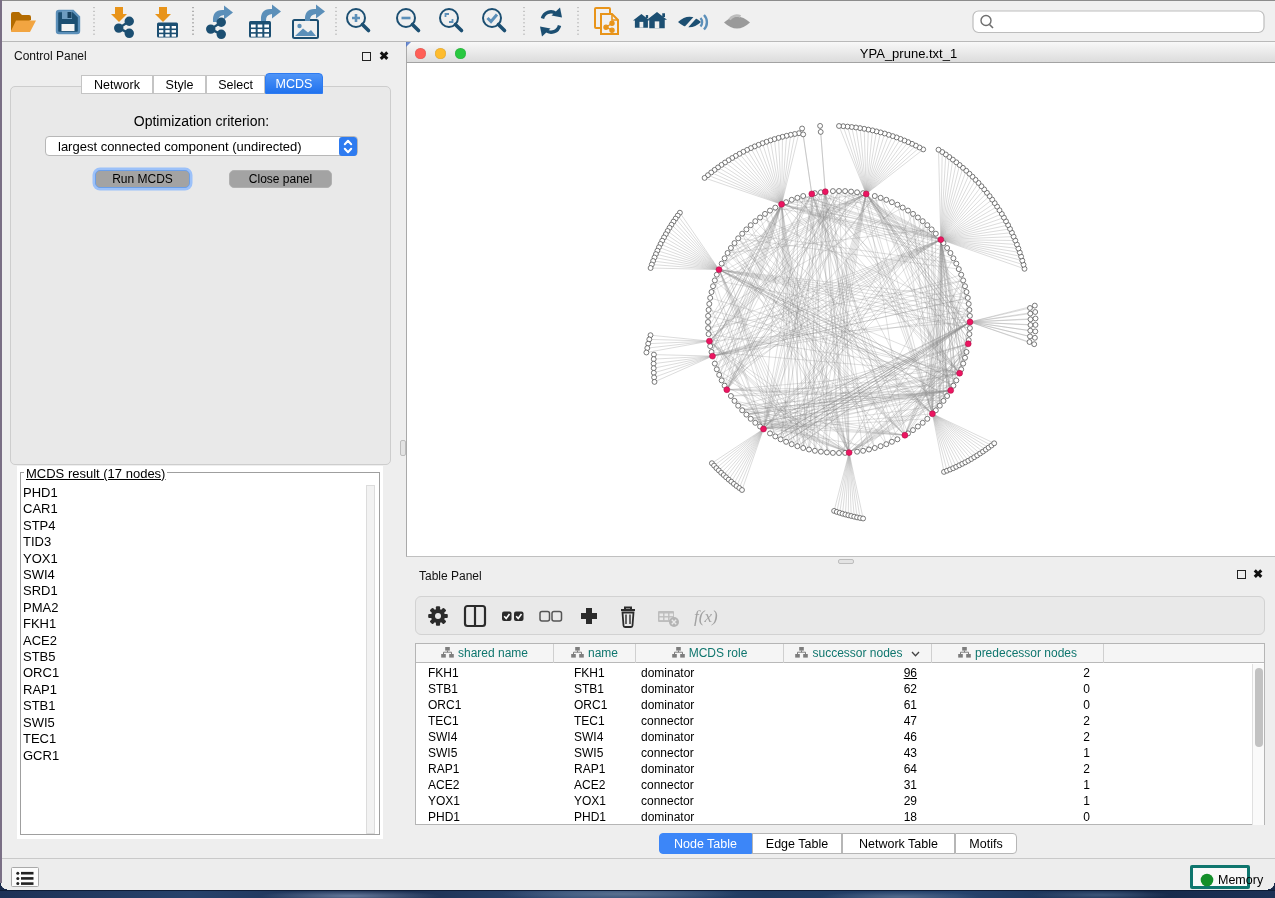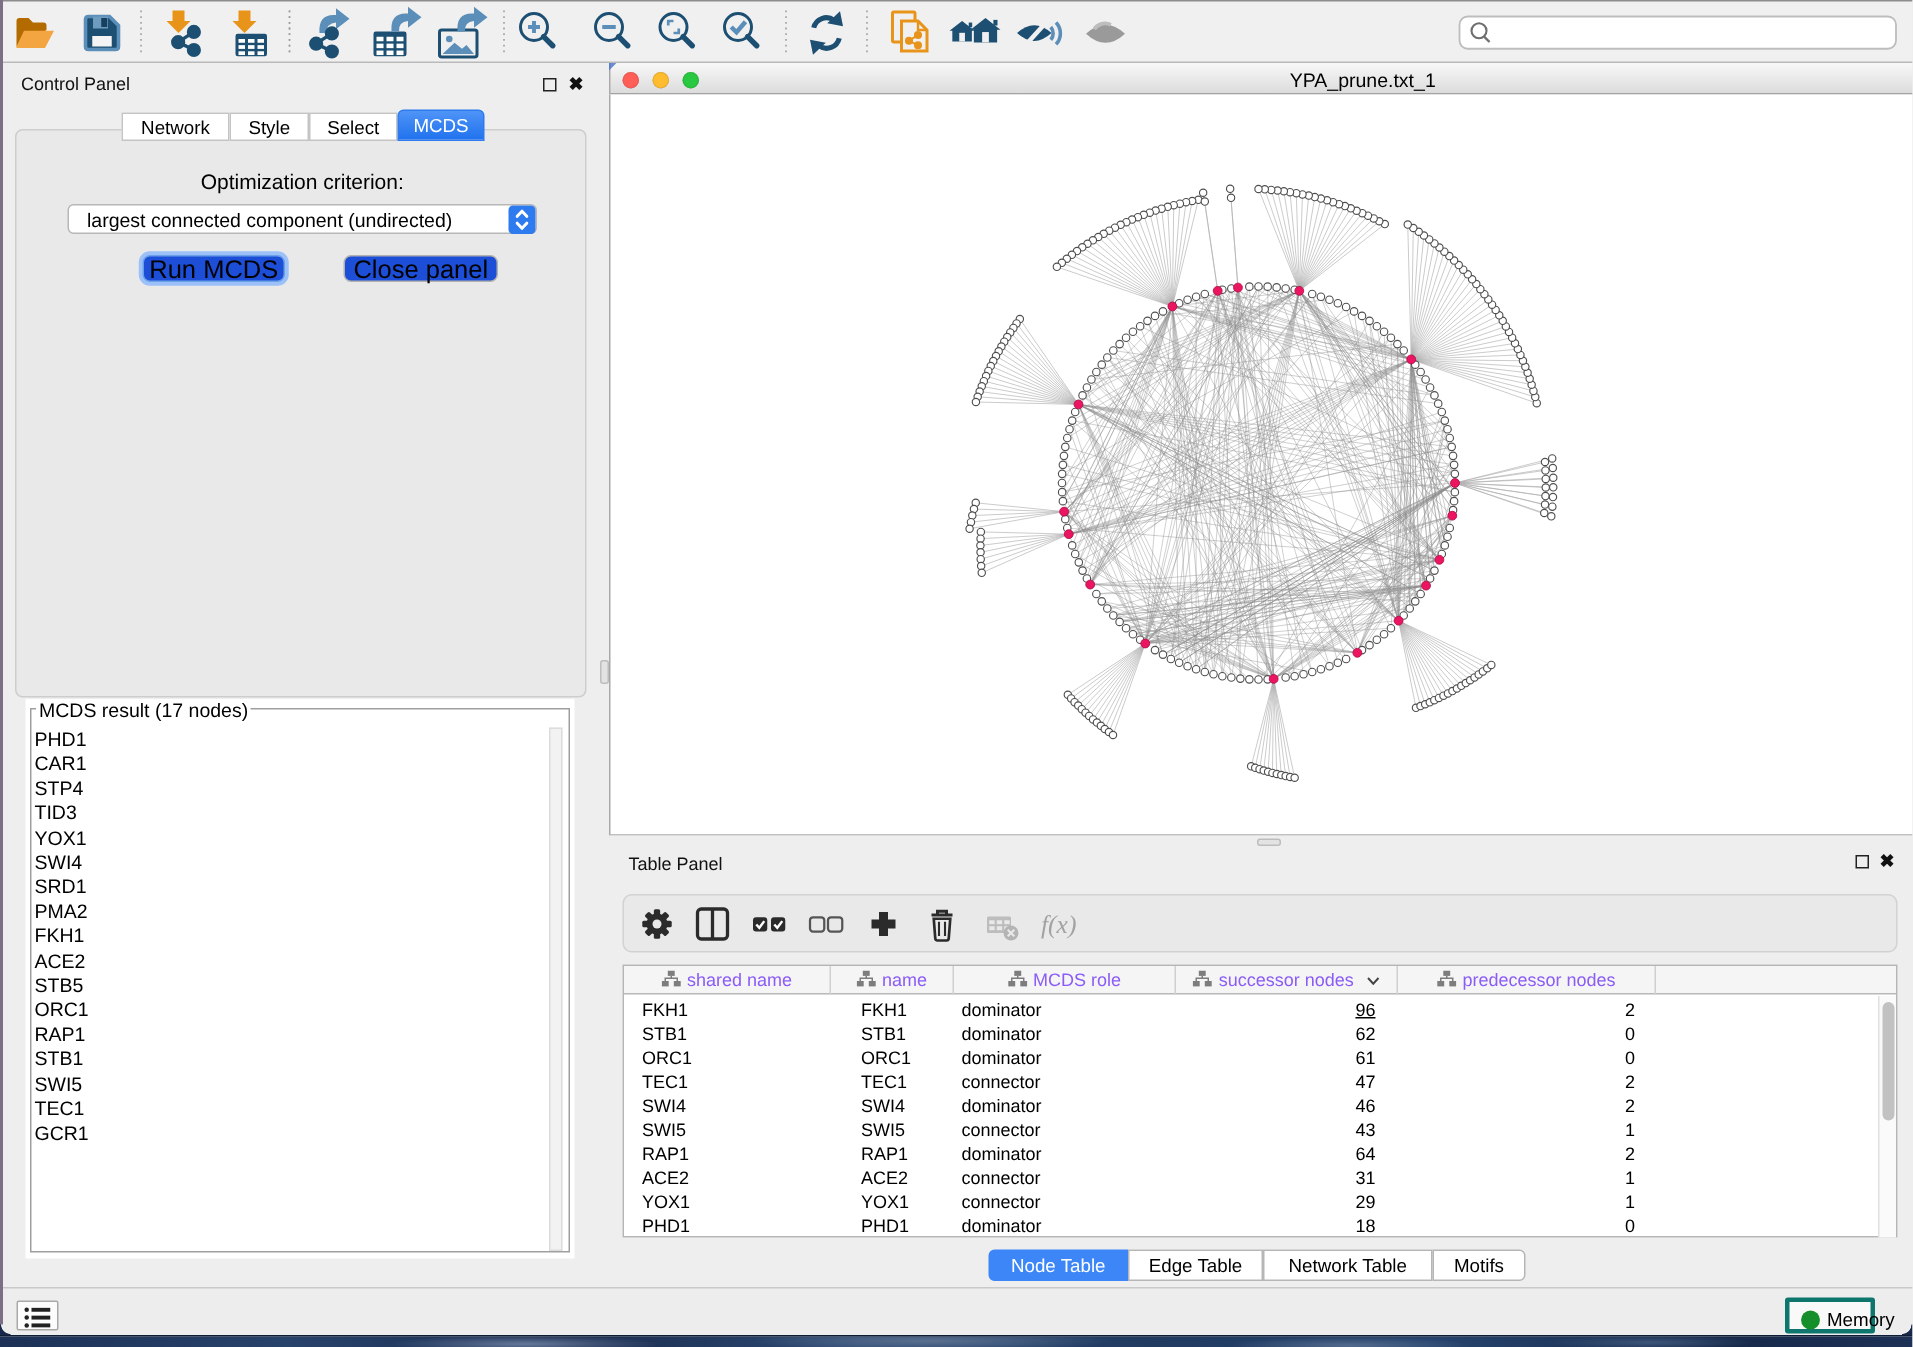--- a/index.html
+++ b/index.html
@@ -18,42 +18,42 @@
 .winbtn-sq { width:9px; height:9px; border:1.6px solid #222; }
 .winbtn-x { font-size:12px; font-weight:bold; color:#111; line-height:9px; }
 #tabpane { left:10px; top:86px; width:381px; height:379px; background:#e9e9e9;
   border:1px solid #cdcdcd; border-radius:5px; }
 .tab { position:absolute; top:33px; height:19px; background:#ffffff; border:1px solid #c4c4c4;
   font-size:12.5px; color:#000; text-align:center; line-height:18px; }
 .tab.sel { background:linear-gradient(#4f94f7,#2072ee); color:#fff; border-color:#2e7bf0; top:31px; height:21px; line-height:21px; border-radius:4px 4px 0 0; }
 #optlabel { left:0px; top:71px; width:403px; text-align:center; font-size:14px; color:#000; }
 #dropdown { left:45px; top:94px; width:313px; height:20px; background:#ffffff; border:1px solid #b7b7b7; border-radius:4px; font-size:13px; color:#000; line-height:19px; padding-left:12px; }
 #dd-btn { left:339px; top:94.5px; width:18px; height:19px; background:#2e7bf0; border-radius:3px; }
-.btn { position:absolute; height:18px; background:#1d4ed8; border:1px solid #b0b0b0; border-radius:5px; font-size:17px; color:#000; text-align:center; line-height:17px; }
+.btn { position:absolute; height:18px; background:#a3a3a3; border:1px solid #b0b0b0; border-radius:5px; font-size:12px; color:#000; text-align:center; line-height:17px; }
 #runbtn { left:95px; top:128px; width:95px; box-shadow:0 0 0 2.5px #9cc1f9; border-color:#6b9fe8;}
 #closebtn { left:204px; top:128px; width:103px;margin-left:25px; }
 #mcdsbox { left:17px; top:424px; width:366px; height:373px; background:#ffffff; }
 #mcdsborder { left:20px; top:430px; width:360px; height:363px; border:1px solid #9f9f9f; }
-#mcdslabel { left:24px; top:424px; font-size:13px; color:#000; background:#ffffff; padding:0 2px; }
+#mcdslabel { left:24px; top:424px; font-size:13px; color:#000; background:#ffffff; padding:0 2px;text-decoration:underline; }
 #mcdslist { left:23px; top:443px; font-size:13px; color:#000; line-height:16.4px; }
 #mcds-sb { left:366px; top:443px; width:9px; height:349px; background:#f2f2f2; border:1px solid #dcdcdc; }
 
 
 #nettitle { left:406px; top:42px; width:869px; height:21px;
   background:linear-gradient(#f8f8f8, #dcdcdc); border-bottom:1px solid #a3a3a3; border-left:1px solid #a9a9a9;}
 .light { position:absolute; top:47.5px; width:11px; height:11px; border-radius:50%; box-shadow:inset 0 0 1px rgba(0,0,0,0.35); }
 #netcanvas { left:406px; top:63px; width:869px; height:494px; background:#ffffff; border-left:1px solid #a9a9a9; border-bottom:1px solid #c0c0c0; }
 #nettext { left:474px; top:46px; width:869px; text-align:center; font-size:13px; color:#000; }
 
 
 #tablepanel { left:403px; top:560px; width:872px; height:298px; background:#eeeeee; }
 #tp-title { left:16px; top:9px; font-size:12px; color:#111; position:absolute;}
 #tp-toolbar { left:12px; top:36px; width:850px; height:39px; background:#e9e9e9; border:1px solid #d2d2d2; border-radius:6px; position:absolute; }
 #tp-table { left:12px; top:83px; width:850px; height:182px; background:#ffffff; border:1px solid #b5b5b5; position:absolute; }
-#tp-head { position:absolute; left:0; top:0; width:848px; height:19px; background:#f5f5f5; border-bottom:1px solid #b9b9b9; font-size:12px; color:#8b5cf6; }
+#tp-head { position:absolute; left:0; top:0; width:848px; height:19px; background:#f5f5f5; border-bottom:1px solid #b9b9b9; font-size:12px; color:#0f766e; }
 .hcol { position:absolute; top:0; height:19px; border-right:1px solid #d0d0d0; text-align:center; line-height:18px; }
 .hicon { display:inline-block; margin-right:4px; position:relative; top:1px; }
 .trow { position:absolute; font-size:12px; color:#000; height:16px; line-height:16px; }
 .num { position:absolute; text-align:right; }
 #tp-sb { position:absolute; left:836px; top:20px; width:12px; height:161px; background:#fafafa; border-left:1px solid #e0e0e0; }
 #tp-thumb { position:absolute; left:1.5px; top:4px; width:8px; height:79px; background:#c2c2c2; border-radius:4px; }
 .btab { position:absolute; top:273px; height:21px; background:#ffffff; border:1px solid #b6b6b6; font-size:12.5px; color:#000; text-align:center; line-height:20px; }
 .btab.sel { background:#3c86f8; color:#fff; border-color:#3c86f8; }
 
 

